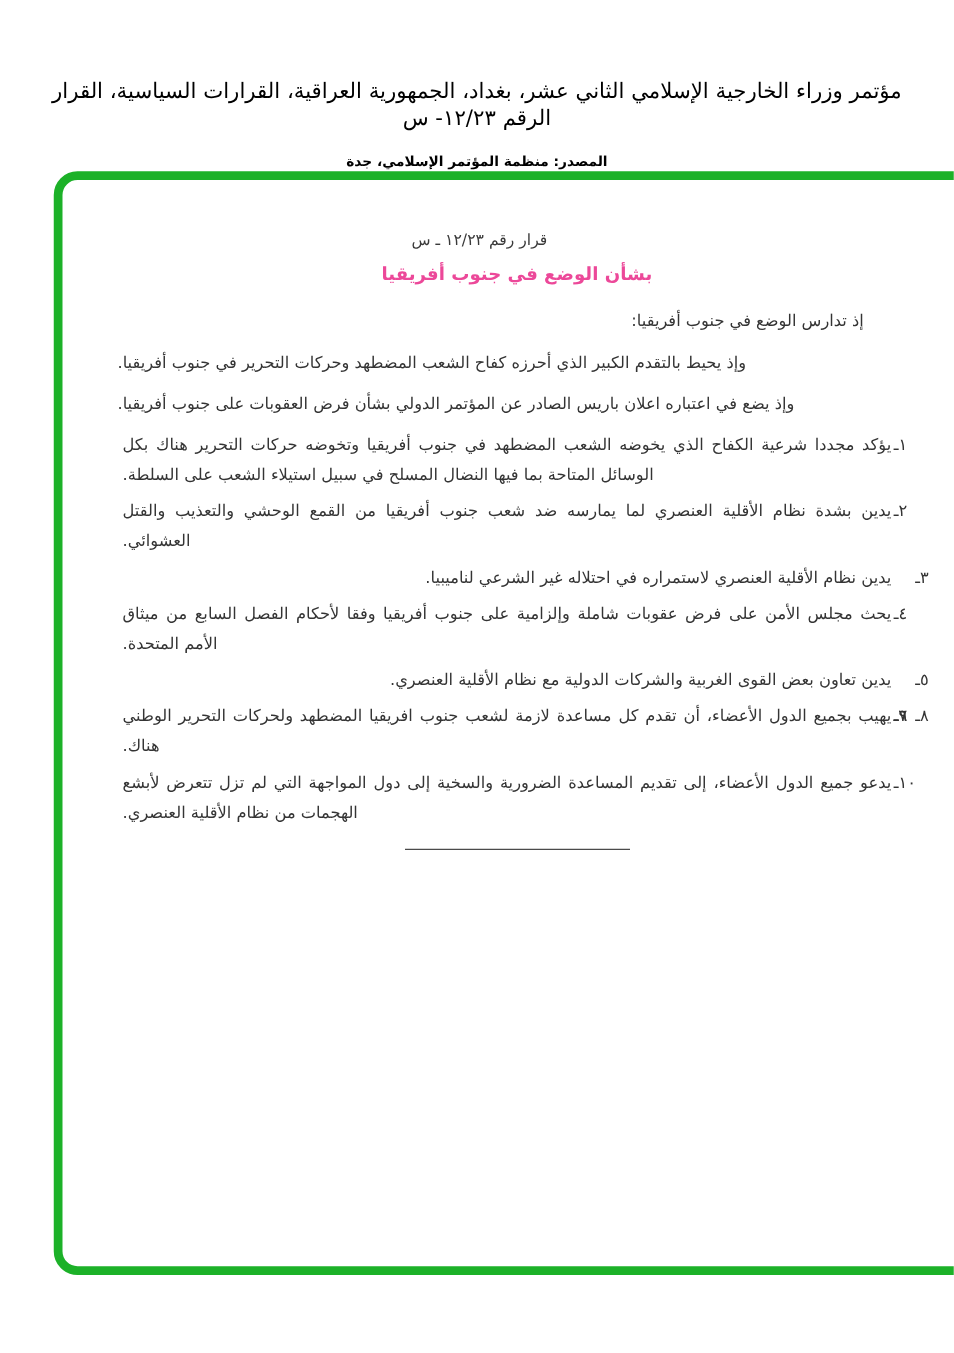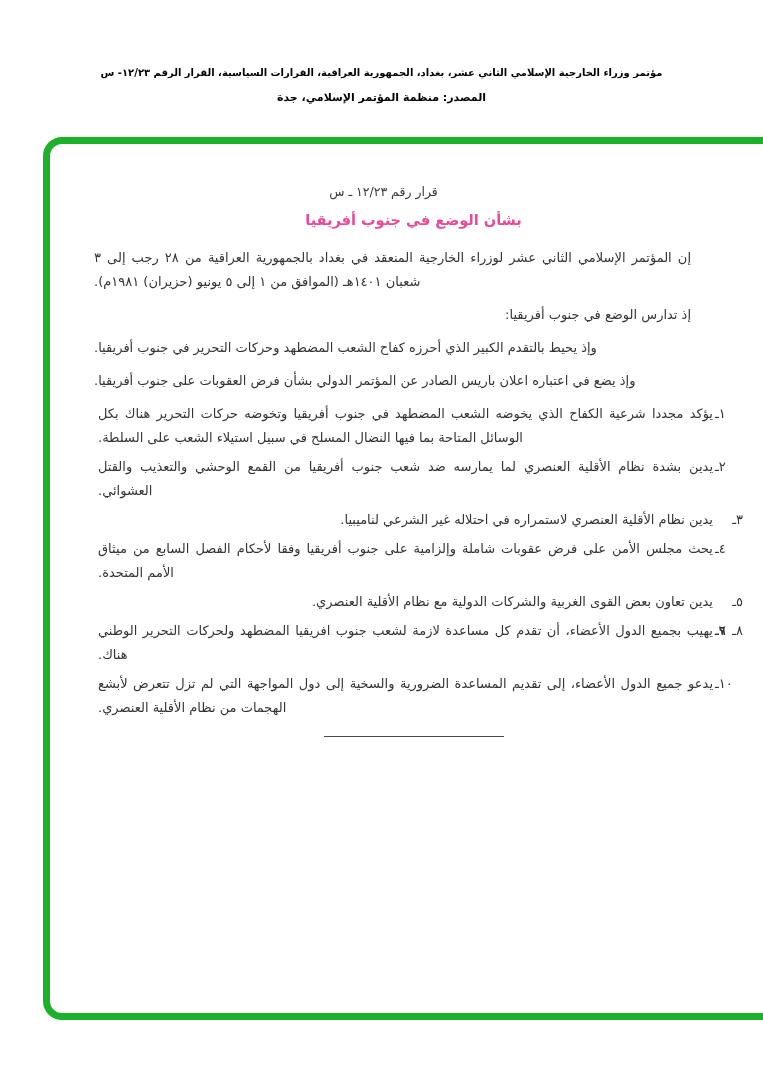--- a/index.html
+++ b/index.html
@@ -6,24 +6,24 @@
   body{
     width:763px;height:1082px;position:relative;background:#ffffff;
     font-family:"DejaVu Sans",sans-serif;overflow:hidden;
   }
   
   .page-header{
     position:absolute;top:62px;left:20px;right:20px;
     direction:rtl;text-align:center;color:#000;
   }
   .hdr1{
-    font-size:10px;font-weight:bold;letter-spacing:0px;line-height:22px;
+    font-size:17px;font-weight:normal;letter-spacing:0px;line-height:22px;
   }
   .hdr2{
-    font-size:11px;font-weight:bold;margin-top:7px;
+    font-size:11px;font-weight:bold;margin-top:17px;
   }
   
   .doc-frame{
     position:absolute;left:43px;top:137px;width:741px;height:883px;
     box-sizing:border-box;border:7px solid #1cb128;border-radius:19px;
     background:#ffffff;
   }
   .doc-inner{
     position:absolute;inset:0;padding:30px 34px 20px 34px;
     direction:rtl;color:#343434;font-size:13px;line-height:24px;
@@ -62,21 +62,20 @@
   <div class="hdr1">مؤتمر وزراء الخارجية الإسلامي الثاني عشر، بغداد، الجمهورية العراقية، القرارات السياسية، القرار الرقم ١٢/٢٣- س</div>
   <div class="hdr2">المصدر: منظمة المؤتمر الإسلامي، جدة</div>
 </div>
 
 <div class="doc-frame">
   <div class="doc-inner">
 
     <div class="doc-title-num">قرار رقم ١٢/٢٣ ـ س</div>
     <div class="doc-title">بشأن الوضع في جنوب أفريقيا</div>
 
-    <p class="pre">إن المؤتمر الإسلامي الثاني عشر لوزراء الخارجية المنعقد في بغداد بالجمهورية العراقية من ٢٨ رجب إلى ٣ شعبان ١٤٠١هـ (الموافق من ١ إلى ٥ يونيو (حزيران) ١٩٨١م).</p>
     <p class="pre single">إذ تدارس الوضع في جنوب أفريقيا:</p>
     <p class="pre">وإذ يحيط بالتقدم الكبير الذي أحرزه كفاح الشعب المضطهد وحركات التحرير في جنوب أفريقيا.</p>
     <p class="pre">وإذ يضع في اعتباره اعلان باريس الصادر عن المؤتمر الدولي بشأن فرض العقوبات على جنوب أفريقيا.</p>
 
     <div class="item">
       <span class="num">١ـ</span>
       <span>يؤكد مجددا شرعية الكفاح الذي يخوضه الشعب المضطهد في جنوب أفريقيا وتخوضه حركات التحرير هناك بكل الوسائل المتاحة بما فيها النضال المسلح في سبيل استيلاء الشعب على السلطة.</span>
     </div>
     <div class="item">
       <span class="num">٢ـ</span>

